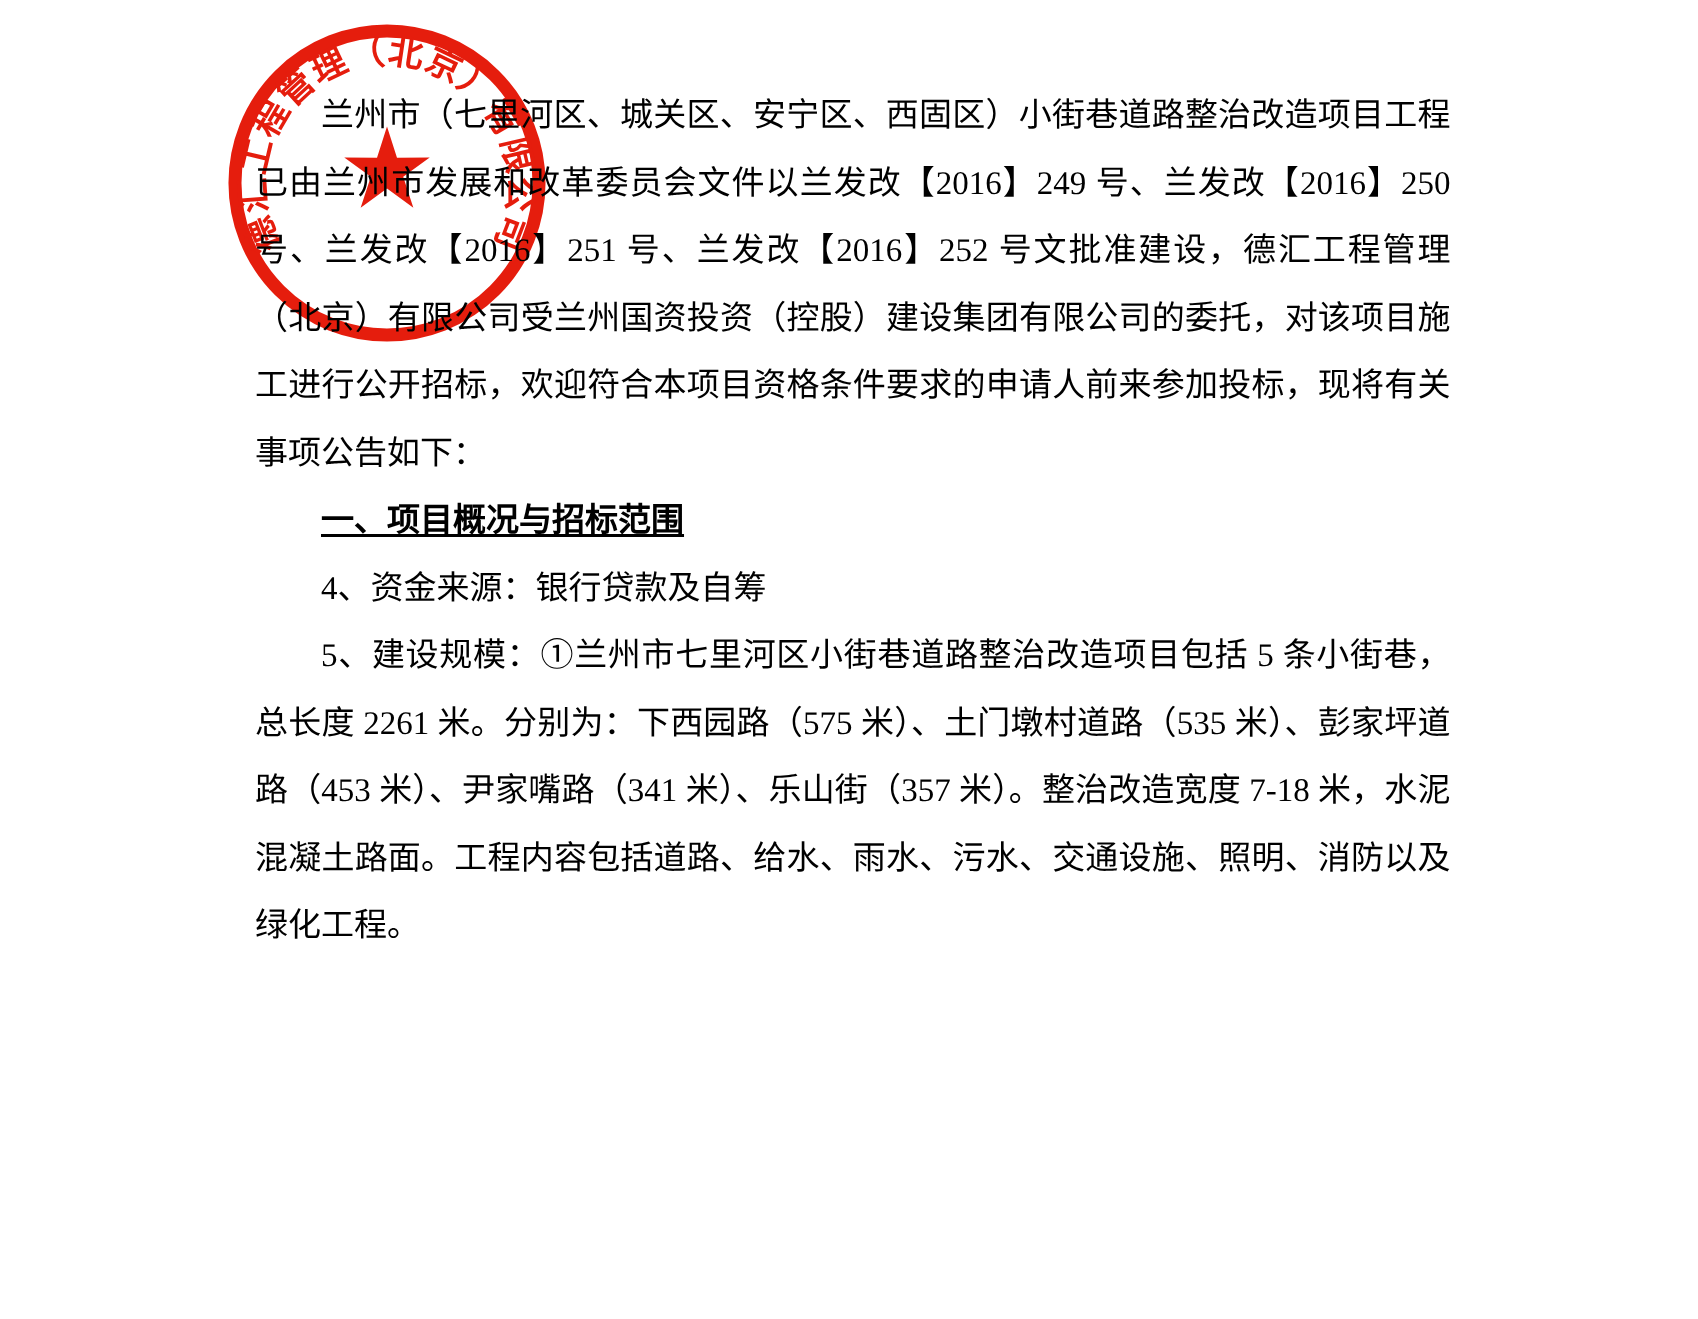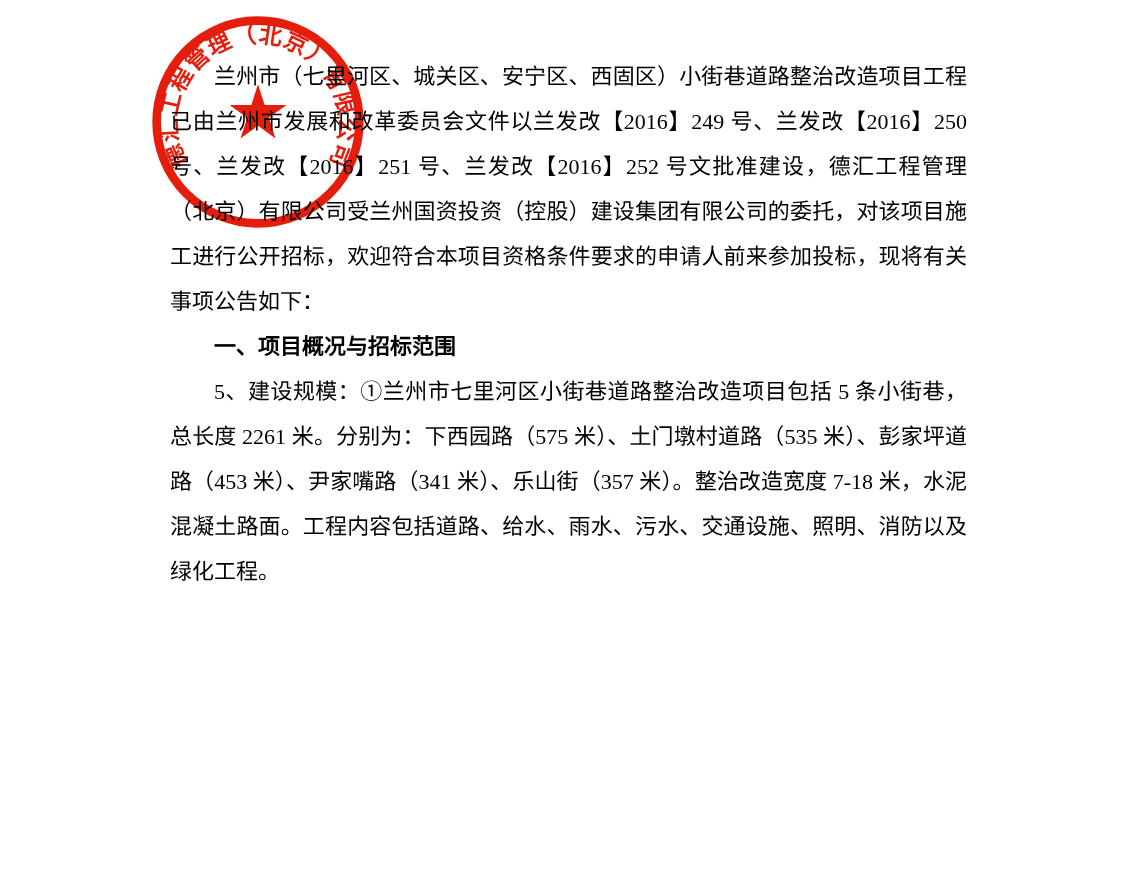--- a/index.html
+++ b/index.html
@@ -37,20 +37,21 @@
     margin: 0;
     text-indent: 2em;
   }
   .intro {
     margin-top: 10px;
   }
   .section-heading {
     margin: 0;
     font-weight: bold;
     text-indent: 2em;
+    text-decoration: underline;
   }
   .seal {
     position: absolute;
     left: 147px;
     top: 11px;
     mix-blend-mode: multiply;
     opacity: 0.95;
   }
   .seal text {
     font-family: "Liberation Serif", "DejaVu Serif", serif;
@@ -66,20 +67,21 @@
 
 
     <div class="body-text">
       <p class="para intro">兰州市（七里河区、城关区、安宁区、西固区）小街巷道路整治改造项目工程已由兰州市发展和改革委员会文件以兰发改【2016】249 号、兰发改【2016】250 号、兰发改【2016】251 号、兰发改【2016】252 号文批准建设，德汇工程管理（北京）有限公司受兰州国资投资（控股）建设集团有限公司的委托，对该项目施工进行公开招标，欢迎符合本项目资格条件要求的申请人前来参加投标，现将有关事项公告如下：</p>
 
       <p class="section-heading">一、项目概况与招标范围</p>
 
 
 
 
+      <p class="para">4、资金来源：银行贷款及自筹</p>
 
       <p class="para">5、建设规模：①兰州市七里河区小街巷道路整治改造项目包括 5 条小街巷，总长度 2261 米。分别为：下西园路（575 米）、土门墩村道路（535 米）、彭家坪道路（453 米）、尹家嘴路（341 米）、乐山街（357 米）。整治改造宽度 7-18 米，水泥混凝土路面。工程内容包括道路、给水、雨水、污水、交通设施、照明、消防以及绿化工程。</p>
     </div>
 
   </div>
 
   <svg class="seal" width="222" height="222" viewBox="0 0 230 230">
     <circle cx="115" cy="115" r="105" fill="none" stroke-width="9" stroke="#e41000"></circle>
     <path d="M 115,76 L 121.9,97.5 L 144.5,97.4 L 126.2,110.6 L 133.2,132.1 L 115,118.8 L 96.8,132.1 L 103.8,110.6 L 85.5,97.4 L 108.1,97.5 Z" fill="#e41000"></path>
     <path id="sealTextArc" d="M 38.9,152.5 A 84 84 0 1 1 191.1,152.5" fill="none"></path>

